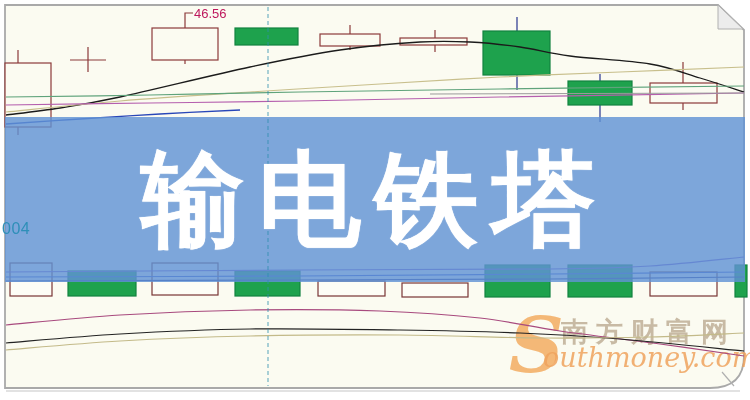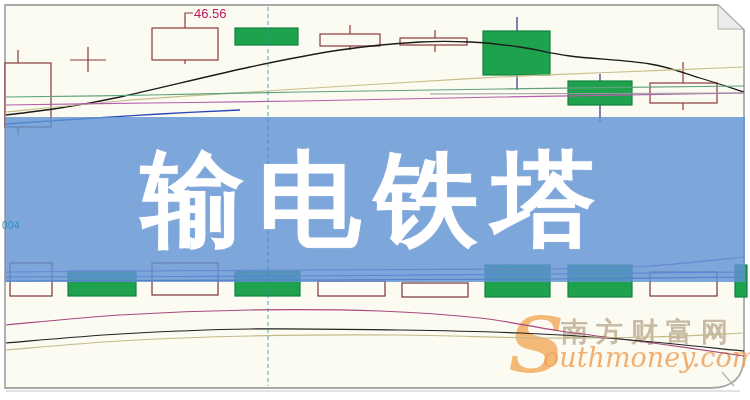--- a/index.html
+++ b/index.html
@@ -19,21 +19,21 @@
     position:absolute;left:0;top:143px;width:750px;height:120px;
     text-align:center;z-index:4;
     font-family:"DejaVu Sans",sans-serif;
     font-weight:900;font-size:103px;line-height:112px;
     color:#ffffff;letter-spacing:14px;
     text-shadow:0 0 1px #ffffff;
     white-space:nowrap;
   }
   .axis-fragment{
     position:absolute;left:2px;top:220px;z-index:5;
-    font-size:10px;color:#2e8fb8;letter-spacing:0.5px;
+    font-size:16px;color:#2e8fb8;letter-spacing:0.5px;
   }
   .price-annotation{
     position:absolute;left:194px;top:6px;z-index:5;
     font-size:13px;color:#be185d;
   }
 </style>
 </head>
 <body>
 
 <svg id="chart-svg" width="750" height="400" viewBox="0 0 750 400" xmlns="http://www.w3.org/2000/svg">

